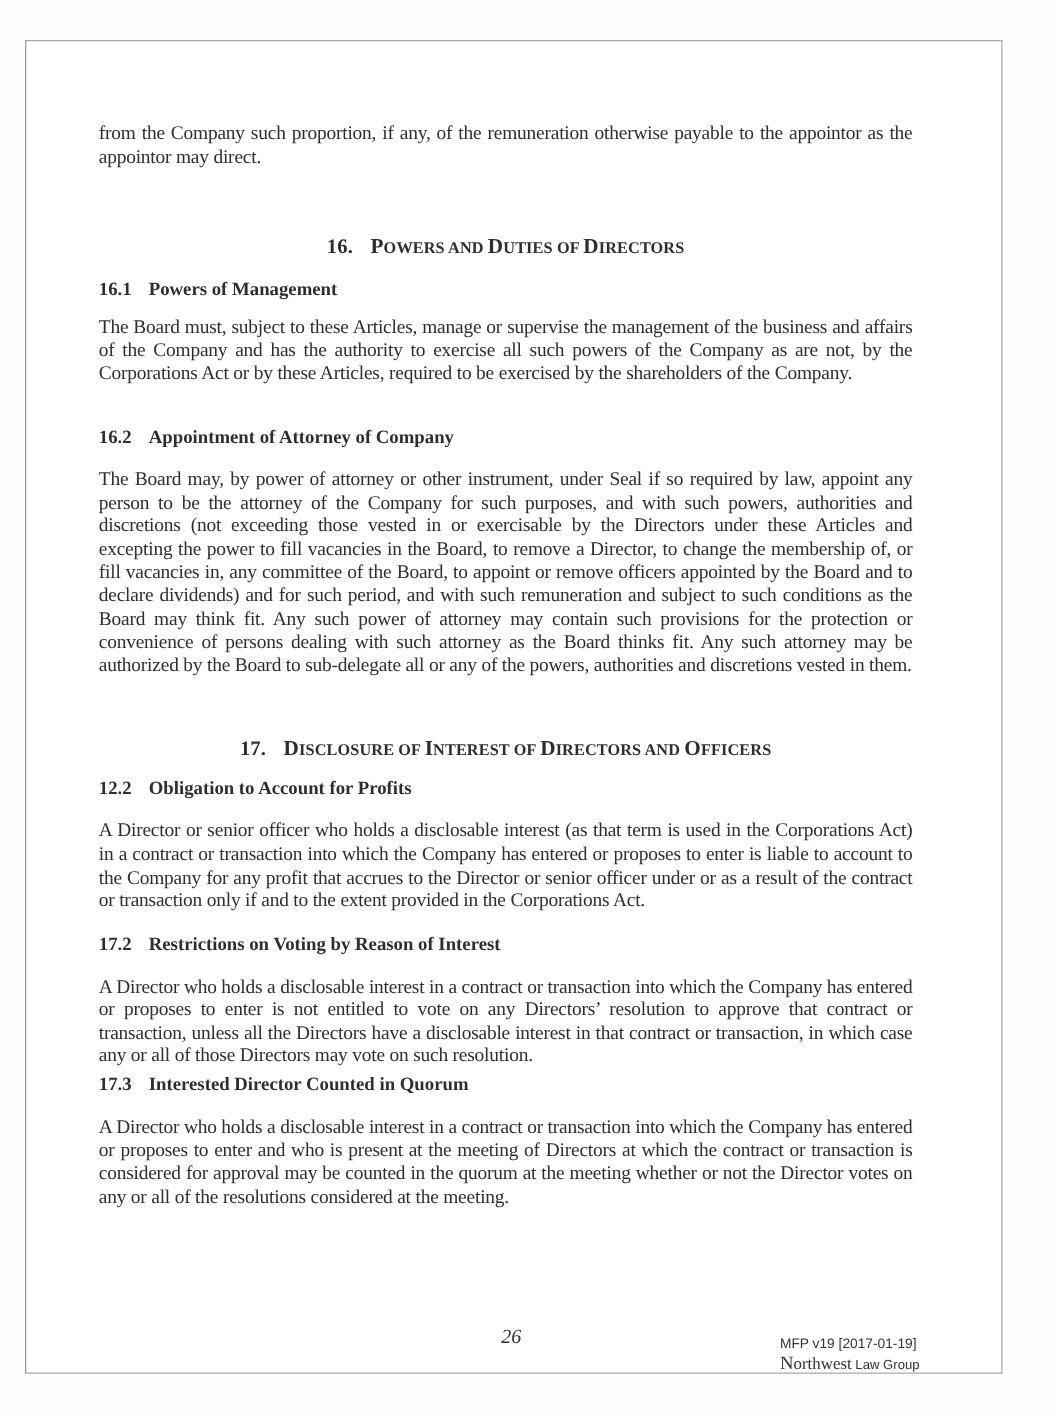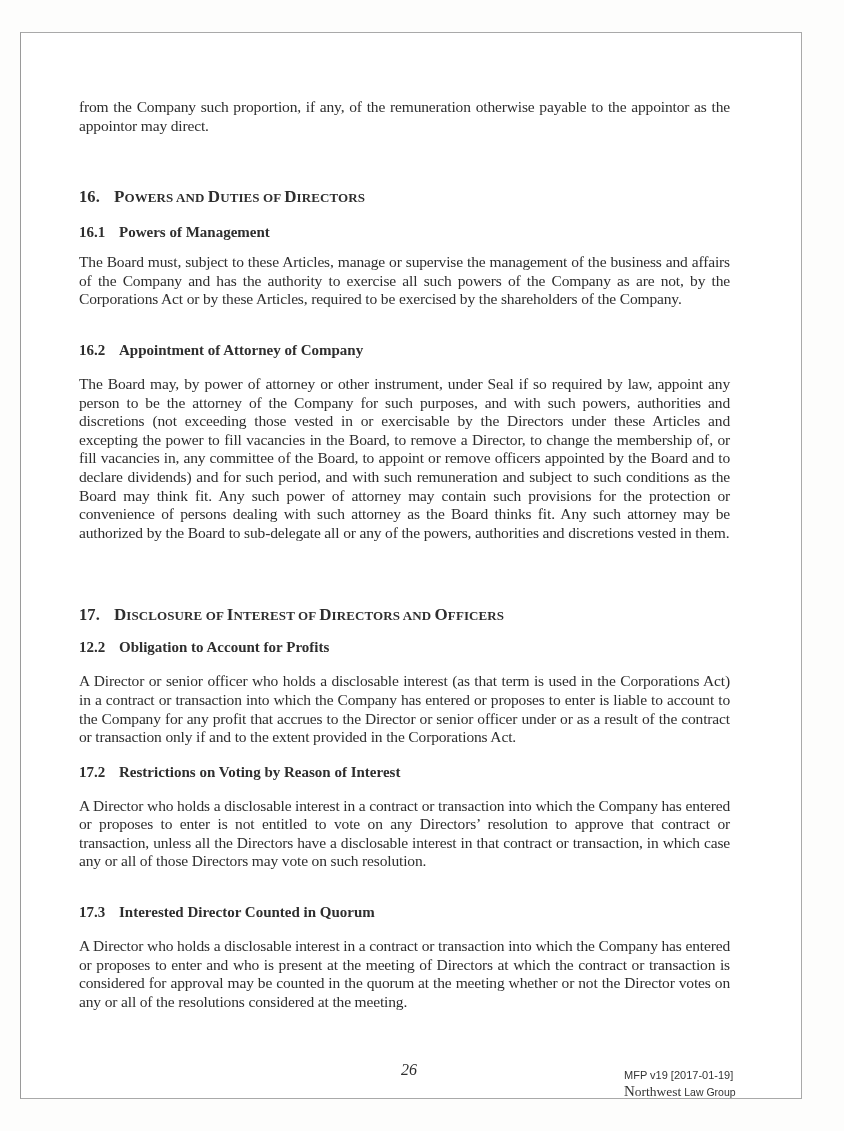--- a/index.html
+++ b/index.html
@@ -13,21 +13,21 @@
     box-sizing: border-box;
   }
   .content {
     position: absolute; left: 79px; top: 98px; width: 651px;
   }
   p.body {
     margin: 0; font-size: 15.5px; line-height: 18.6px; text-align: justify;
     letter-spacing: -0.15px;
   }
   .art-title {
-    font-weight: bold; font-size: 16.5px; margin: 0;
+    text-align: center; font-weight: bold; font-size: 16.5px; margin: 0;
     letter-spacing: 0.1px;
   }
   .art-title .num { margin-right: 14px; }
   .art-title .cap { font-size: 17px; }
   .art-title .sc { font-size: 13px; }
   .sub-title {
     margin: 0; font-weight: bold; font-size: 15px; line-height: 18px;
   }
   .sub-title .num { display: inline-block; width: 40px; }
   .footer-page {
@@ -58,35 +58,35 @@
   <h3 class="sub-title" style="margin-top:16px;">
     <span class="num">16.1</span><span>Powers of Management</span>
   </h3>
   <p class="body" style="margin-top:12px;">The Board must, subject to these Articles, manage or supervise the management of the business and affairs of the Company and has the authority to exercise all such powers of the Company as are not, by the Corporations Act or by these Articles, required to be exercised by the shareholders of the Company.</p>
 
   <h3 class="sub-title" style="margin-top:32px;">
     <span class="num">16.2</span><span>Appointment of Attorney of Company</span>
   </h3>
   <p class="body" style="margin-top:16px;">The Board may, by power of attorney or other instrument, under Seal if so required by law, appoint any person to be the attorney of the Company for such purposes, and with such powers, authorities and discretions (not exceeding those vested in or exercisable by the Directors under these Articles and excepting the power to fill vacancies in the Board, to remove a Director, to change the membership of, or fill vacancies in, any committee of the Board, to appoint or remove officers appointed by the Board and to declare dividends) and for such period, and with such remuneration and subject to such conditions as the Board may think fit. Any such power of attorney may contain such provisions for the protection or convenience of persons dealing with such attorney as the Board thinks fit. Any such attorney may be authorized by the Board to sub-delegate all or any of the powers, authorities and discretions vested in them.</p>
 
-  <h2 class="art-title" style="margin-top:63px;">
+  <h2 class="art-title" style="margin-top:47px;">
     <span class="num">17.</span><span class="cap">D</span><span class="sc">ISCLOSURE OF </span><span class="cap">I</span><span class="sc">NTEREST OF </span><span class="cap">D</span><span class="sc">IRECTORS AND </span><span class="cap">O</span><span class="sc">FFICERS</span>
   </h2>
 
   <h3 class="sub-title" style="margin-top:13px;">
     <span class="num">12.2</span><span>Obligation to Account for Profits</span>
   </h3>
   <p class="body" style="margin-top:16px;">A Director or senior officer who holds a disclosable interest (as that term is used in the Corporations Act) in a contract or transaction into which the Company has entered or proposes to enter is liable to account to the Company for any profit that accrues to the Director or senior officer under or as a result of the contract or transaction only if and to the extent provided in the Corporations Act.</p>
 
   <h3 class="sub-title" style="margin-top:16px;">
     <span class="num">17.2</span><span>Restrictions on Voting by Reason of Interest</span>
   </h3>
   <p class="body" style="margin-top:16px;">A Director who holds a disclosable interest in a contract or transaction into which the Company has entered or proposes to enter is not entitled to vote on any Directors’ resolution to approve that contract or transaction, unless all the Directors have a disclosable interest in that contract or transaction, in which case any or all of those Directors may vote on such resolution.</p>
 
-  <h3 class="sub-title" style="margin-top:32px;">
+  <h3 class="sub-title" style="margin-top:4px;">
     <span class="num">17.3</span><span>Interested Director Counted in Quorum</span>
   </h3>
   <p class="body" style="margin-top:16px;">A Director who holds a disclosable interest in a contract or transaction into which the Company has entered or proposes to enter and who is present at the meeting of Directors at which the contract or transaction is considered for approval may be counted in the quorum at the meeting whether or not the Director votes on any or all of the resolutions considered at the meeting.</p>
 </div>
 
 <div class="footer-page">26</div>
 <div class="footer-firm">
   <span class="big">N</span><span class="big" style="font-size:13.5px;">orthwest</span> <span>Law Group</span>
 </div>
 <div class="footer-ver">MFP v19 [2017-01-19]</div>

